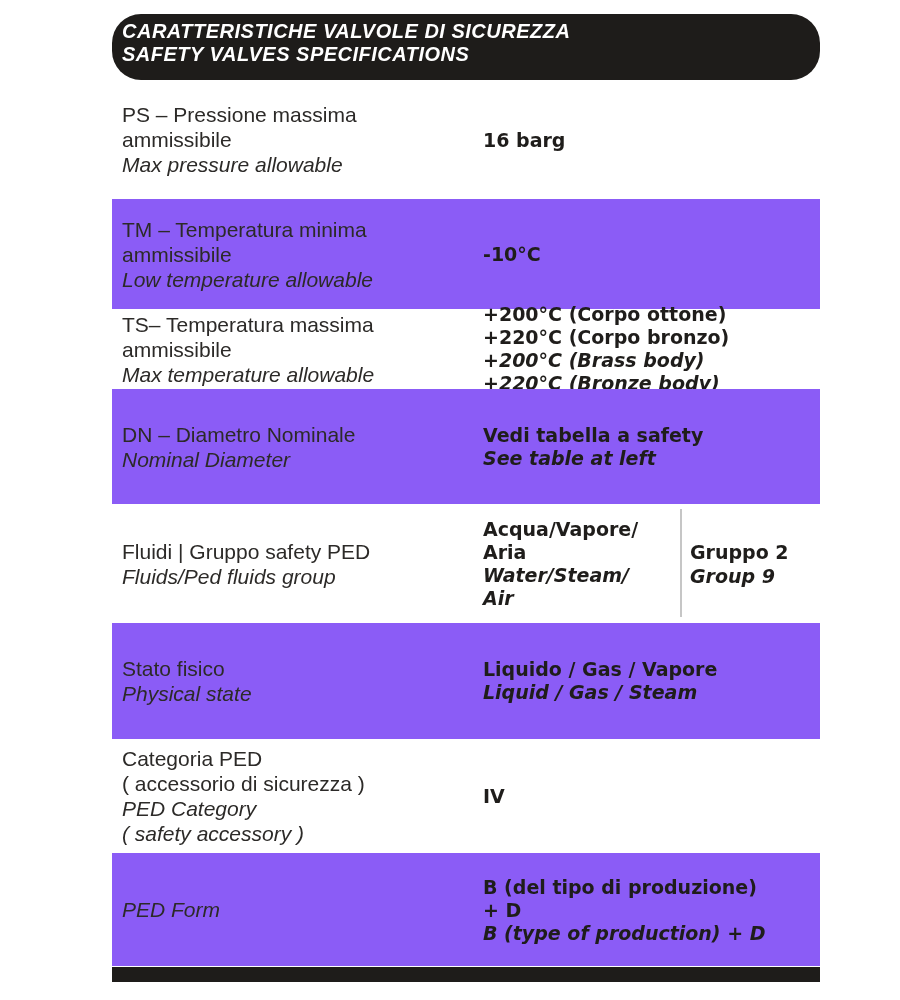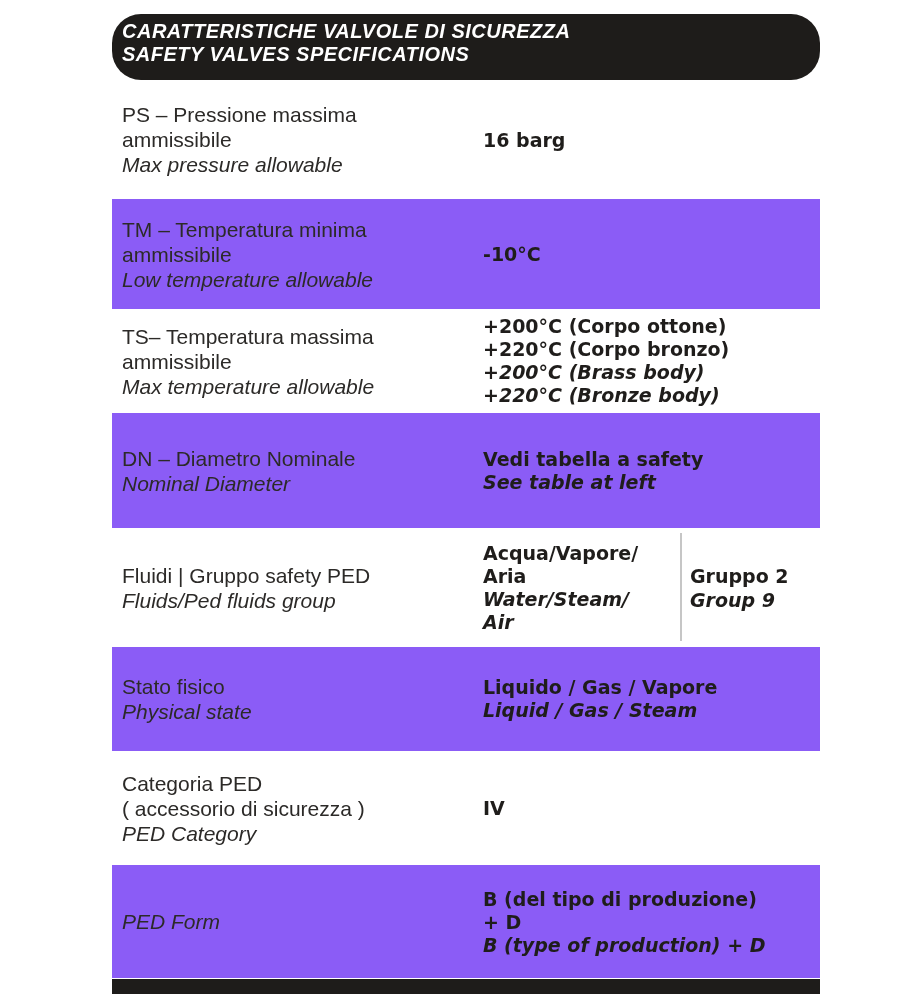--- a/index.html
+++ b/index.html
@@ -10,24 +10,24 @@
   .header{background:#1e1c1a;color:#ffffff;padding:6px 10px 14px 10px;
           font-weight:bold;font-style:italic;font-size:20px;line-height:23px;
           letter-spacing:0.5px;border-radius:29px;}
 
   .row{position:relative;display:flex;align-items:center;width:100%;}
   .row.gray{background:#8b5cf6;}
   .row.white{background:#ffffff;}
   
   #rows .row:nth-child(1){height:119px;}
   #rows .row:nth-child(2){height:110px;}
-  #rows .row:nth-child(3){height:104px;}
+  #rows .row:nth-child(3){height:80px;}
   #rows .row:nth-child(4){height:115px;}
   #rows .row:nth-child(5){height:119px;}
-  #rows .row:nth-child(6){height:104px;}
+  #rows .row:nth-child(6){height:116px;}
   #rows .row:nth-child(7){height:114px;}
   #rows .row:nth-child(8){height:113px;}
 
   .labels{padding-left:10px;width:350px;color:#2c2a28;
           font-size:21px;line-height:25px;font-weight:400;}
   .lbl{white-space:nowrap;}
   .lbl.it{font-style:italic;}
 
   .values{position:absolute;left:371px;top:50%;transform:translateY(-50%);
           font-family:"DejaVu Sans",sans-serif;font-weight:bold;color:#1f1d1b;
@@ -120,20 +120,21 @@
           <div class="values">
             <div class="val">Liquido / Gas / Vapore</div>
             <div class="val it">Liquid / Gas / Steam</div>
           </div>
         </div>
         <div class="row white">
           <div class="labels">
             <div class="lbl">Categoria PED</div>
             <div class="lbl">( accessorio di sicurezza )</div>
             <div class="lbl it">PED Category</div>
+            <div class="lbl it">( safety accessory )</div>
           </div>
           <div class="values">
             <div class="val">IV</div>
           </div>
         </div>
         <div class="row gray">
           <div class="labels">
             <div class="lbl it">PED Form</div>
           </div>
           <div class="values">

